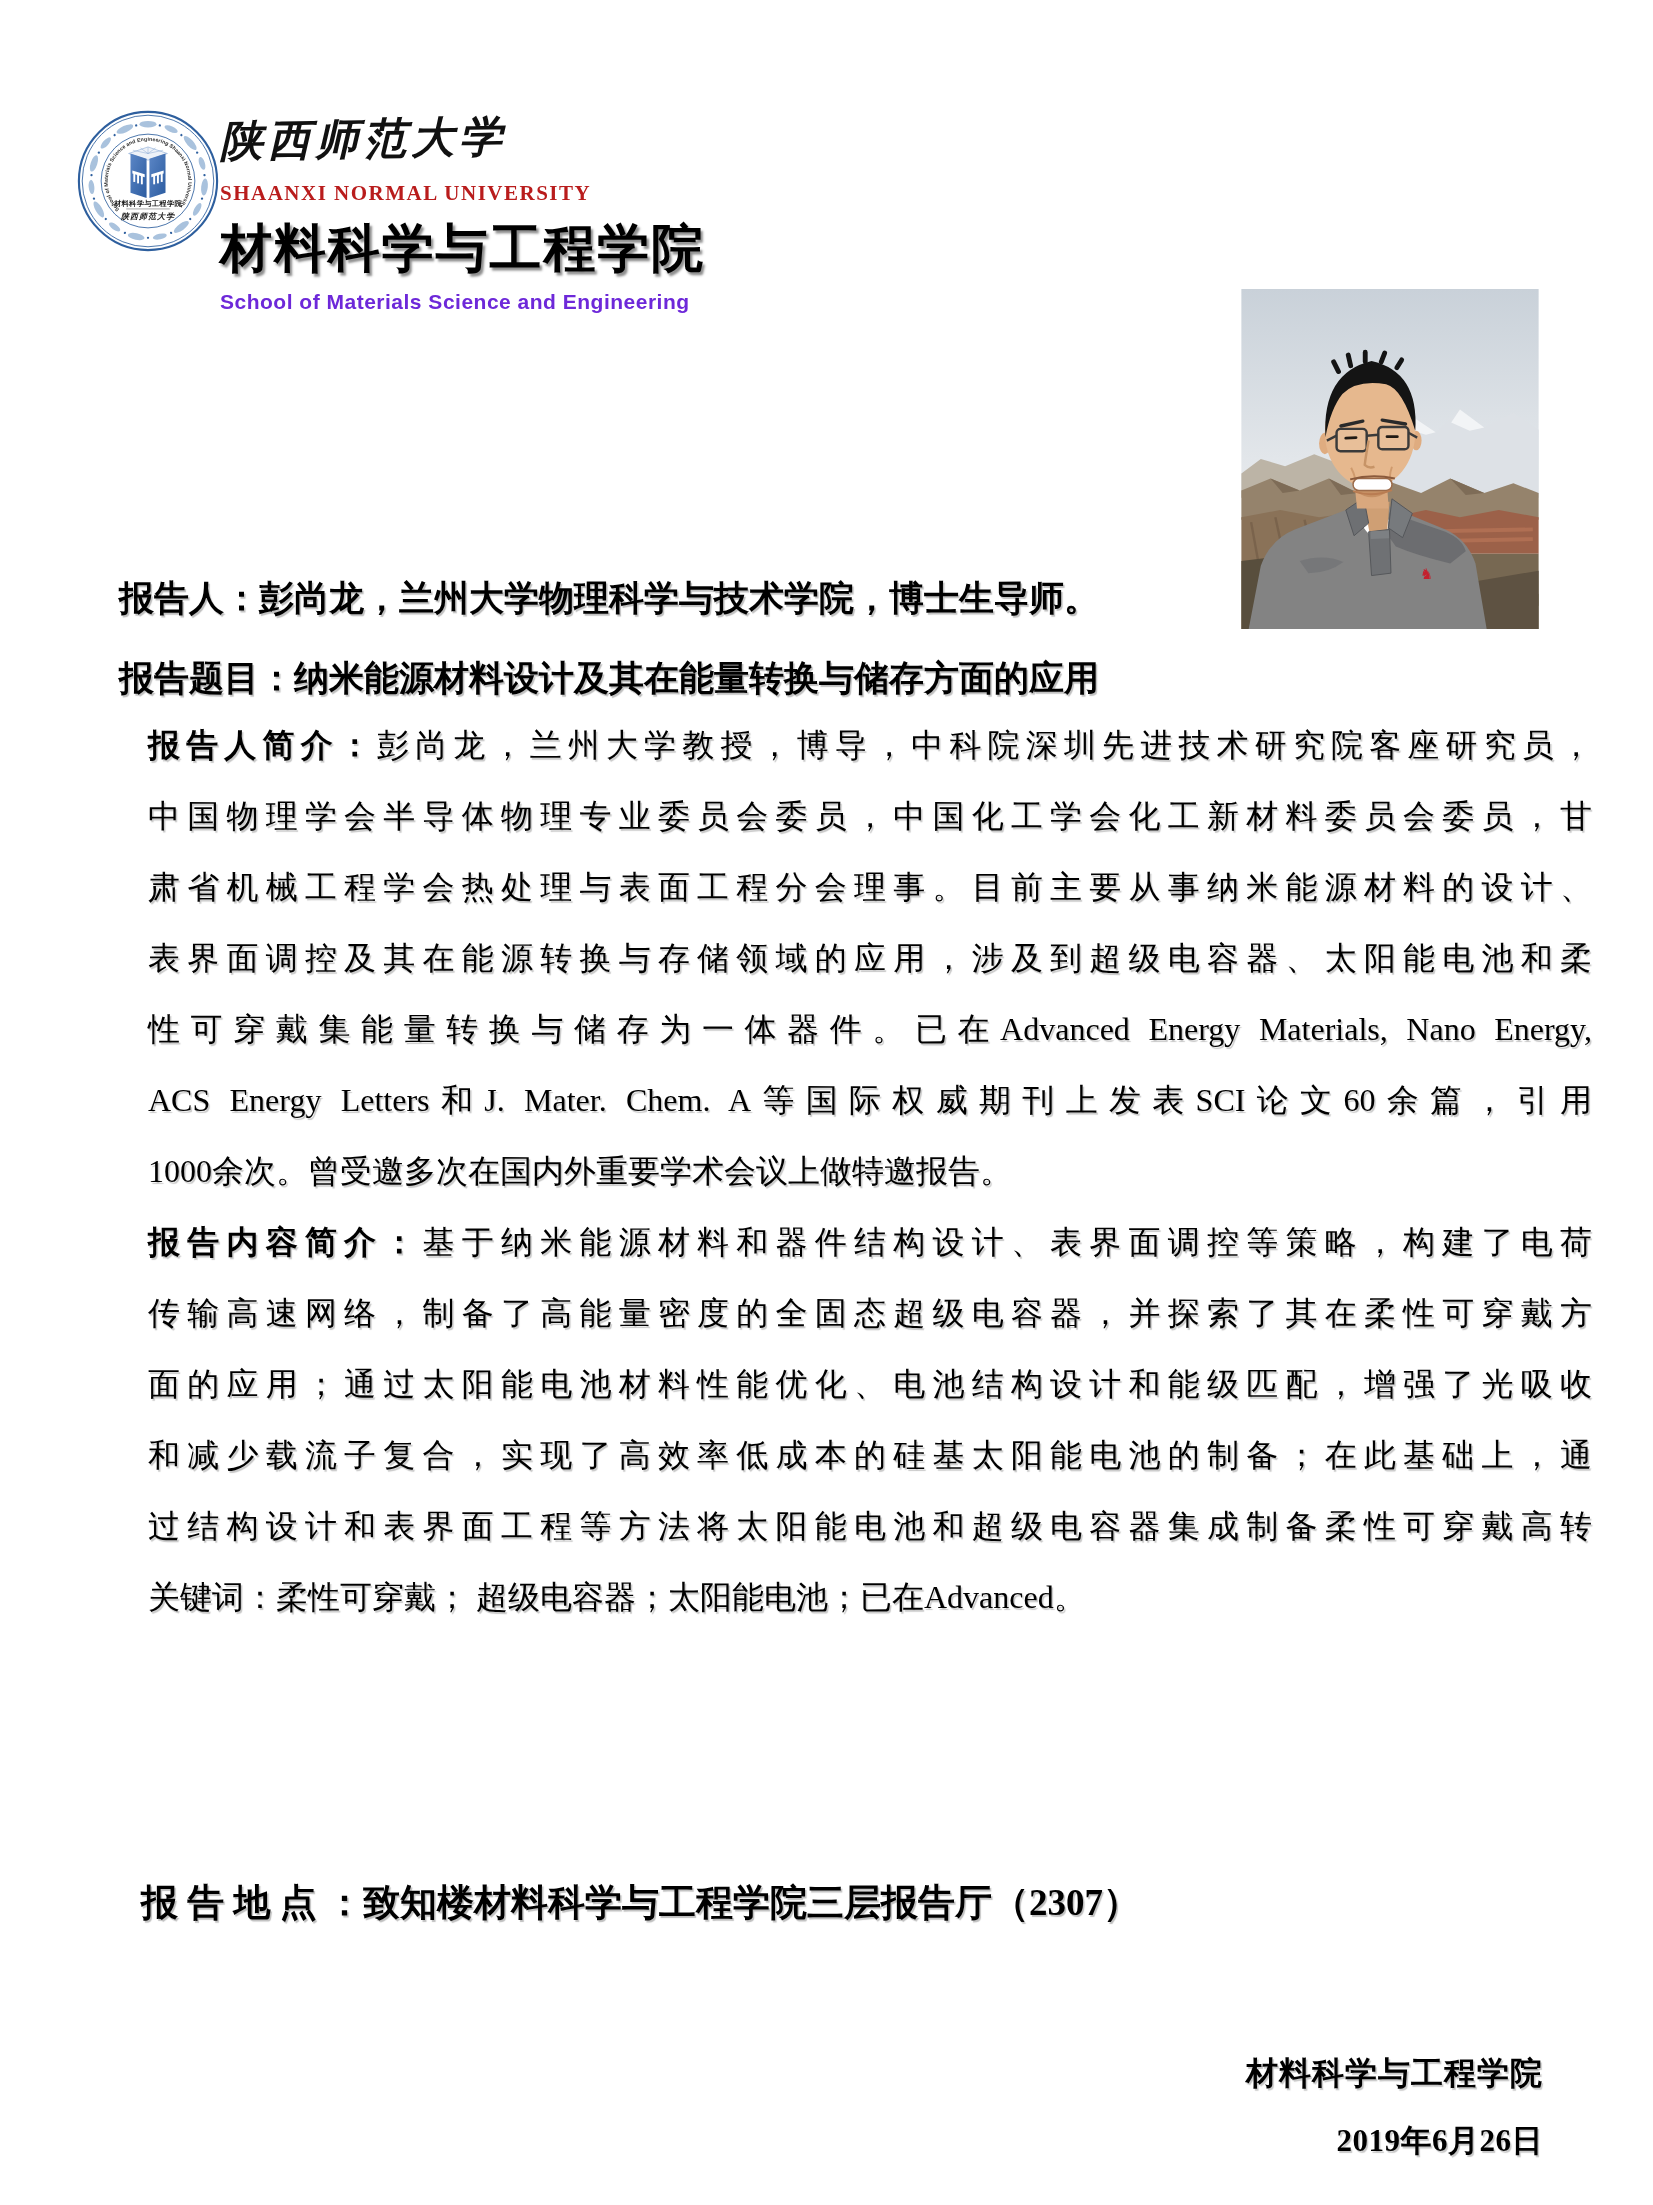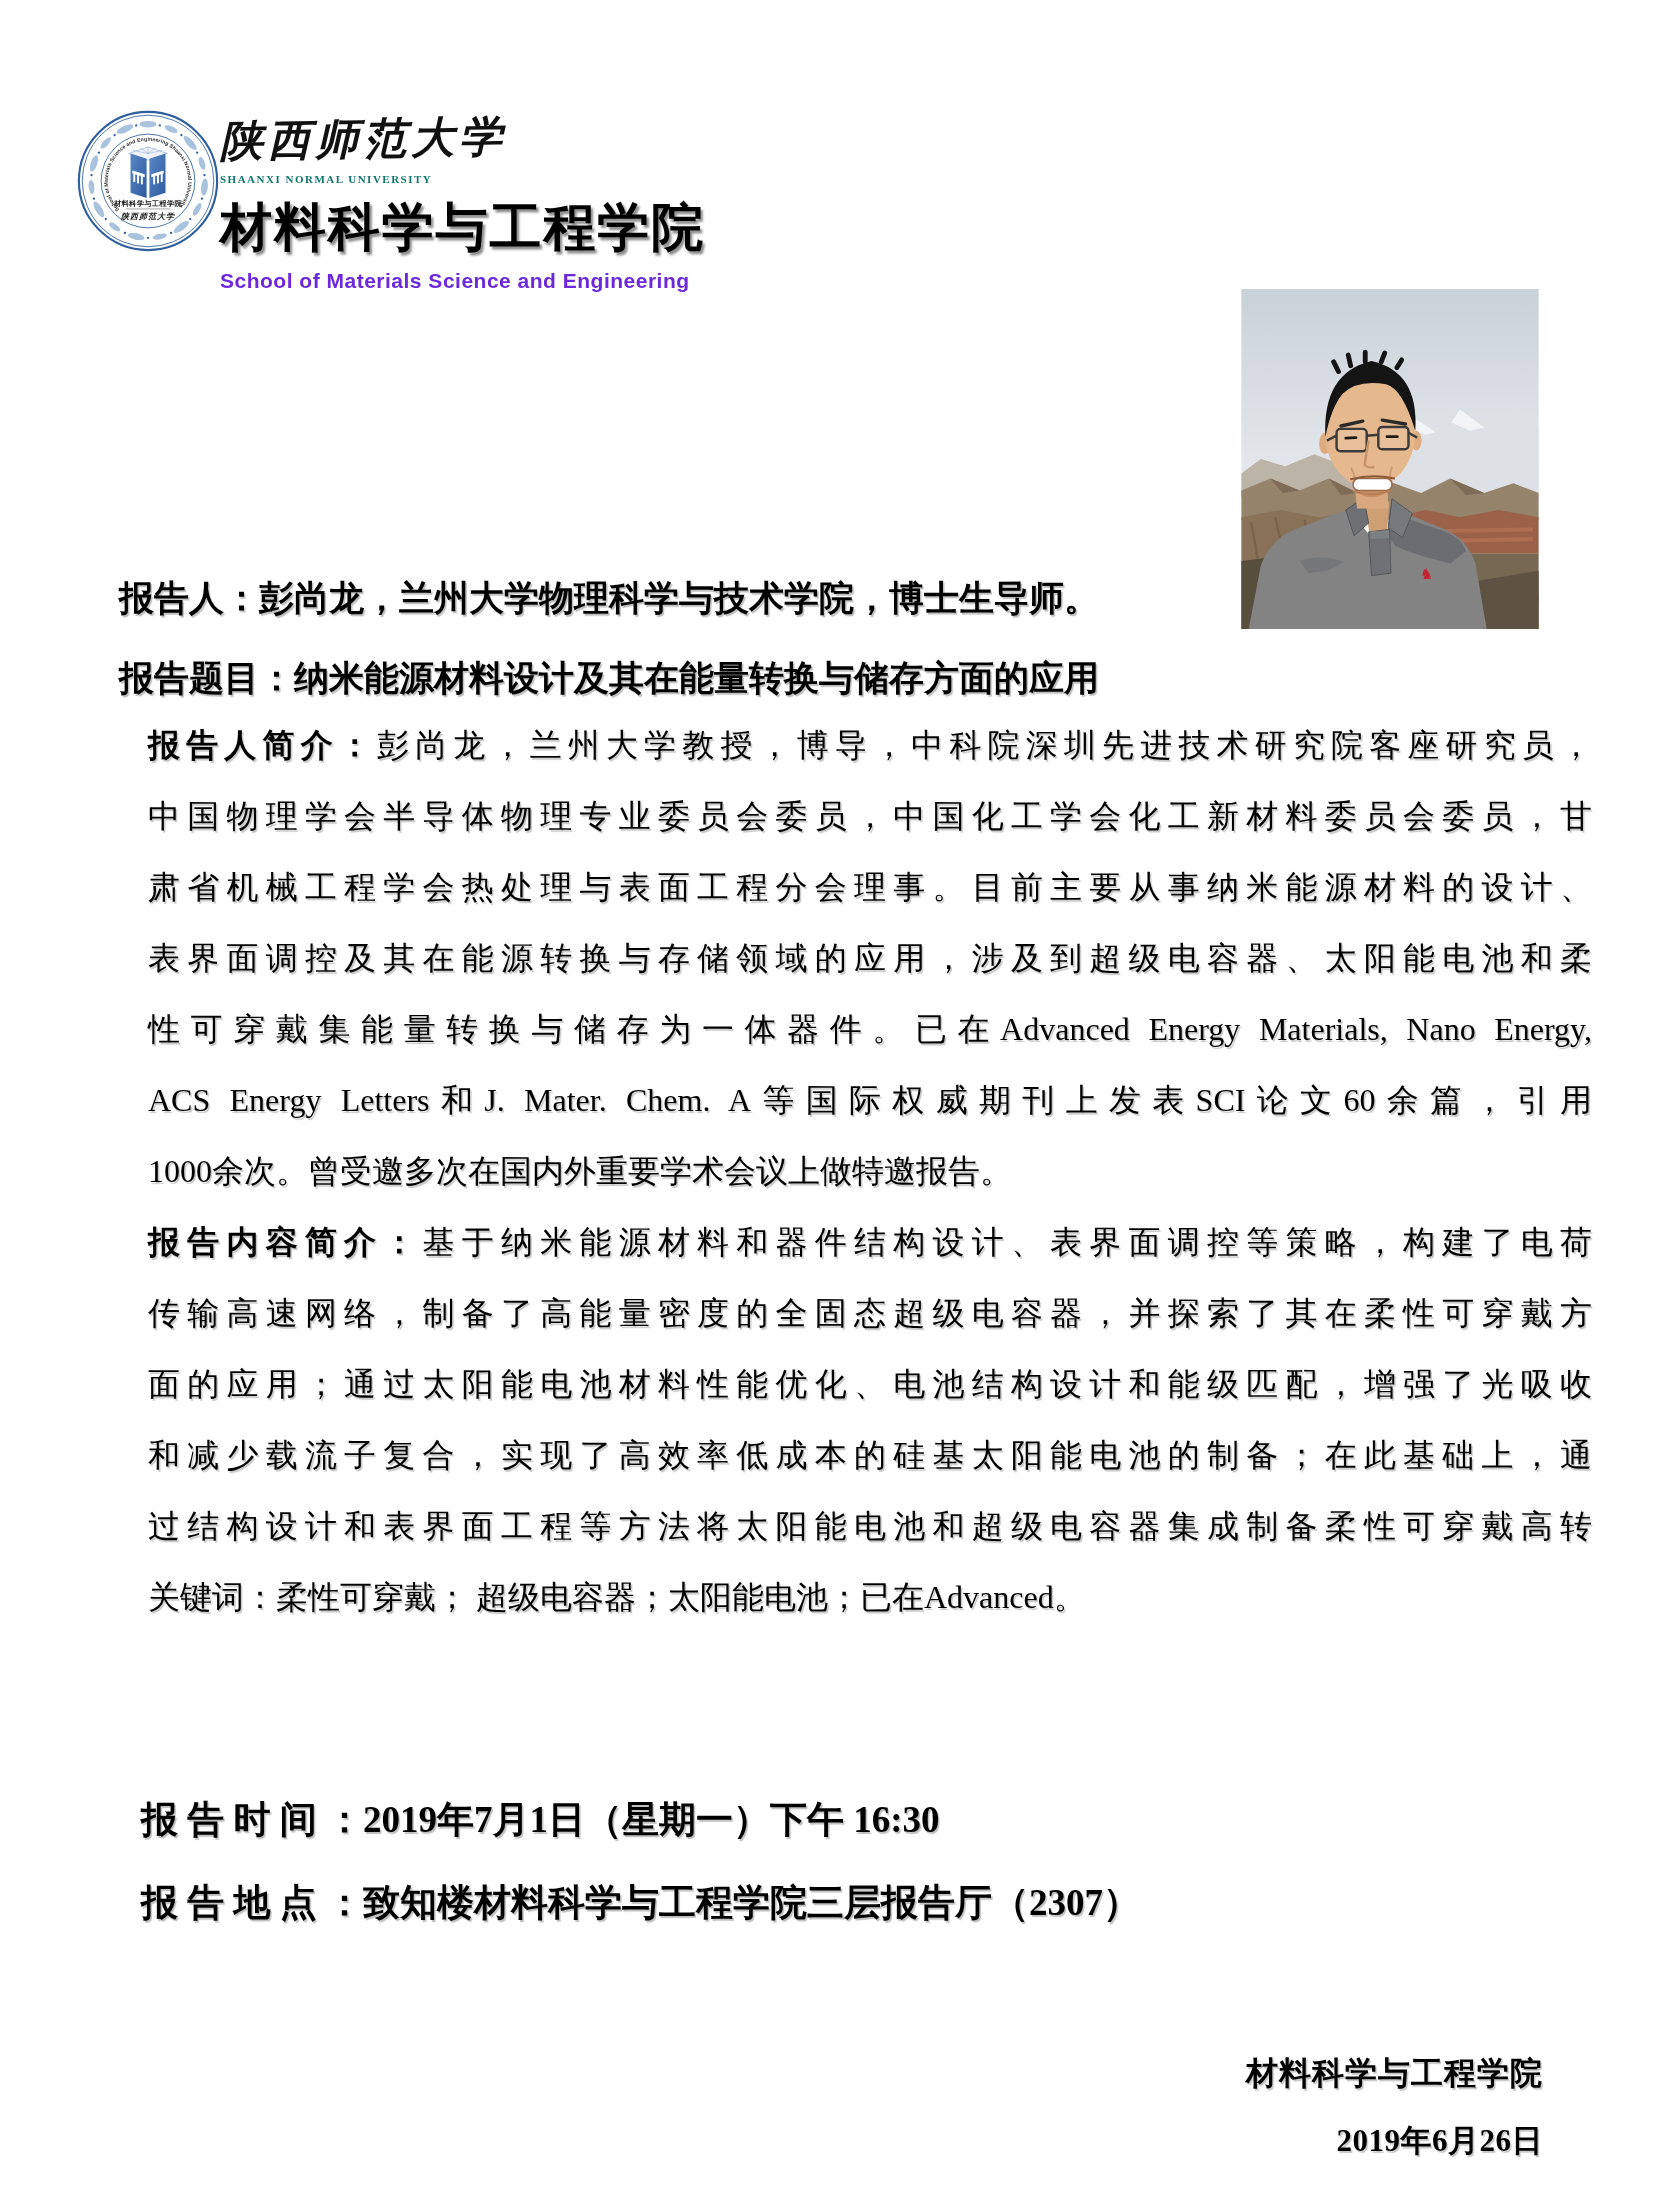--- a/index.html
+++ b/index.html
@@ -9,21 +9,21 @@
   }
   
   .seal{position:absolute; left:77px; top:110px; width:142px; height:142px;}
   .logo-text{position:absolute; left:220px; top:113px; width:486px;}
   .calligraphy{
     font-size:43px; font-weight:bold; font-style:italic; letter-spacing:4.9px;
     color:#111; transform:rotate(-1deg); transform-origin:left bottom;
     font-family:"Liberation Serif","DejaVu Serif",serif;
   }
   .univ-en{
-    margin-top:2px; font-size:11px; font-weight:bold; letter-spacing:1.5px; color:#0f766e;
+    margin-top:10px; font-size:21px; font-weight:bold; letter-spacing:1.5px; color:#b91c1c;
     font-family:"Liberation Serif","DejaVu Serif",serif;
   }
   .school-cn{
     margin-top:7.8px; font-size:52px; font-weight:900; letter-spacing:1.9px; color:#000;
     font-family:"Liberation Sans","DejaVu Sans",sans-serif;
     text-shadow:2.4px 2.9px 2.4px rgba(0,0,0,0.45);
   }
   .school-en{
     margin-top:5.8px; font-size:21px; font-weight:bold; letter-spacing:0.5px; color:#6d28d9;
     font-family:"Liberation Sans","DejaVu Sans",sans-serif;
@@ -237,21 +237,20 @@
 
   <div class="para" style="top:1207px">
     <div class="tline"><span class="lbl">报告内容简介：</span><span>基于纳米能源材料和器件结构设计、表界面调控等策略，构建了电荷</span></div>
     <div class="tline">传输高速网络，制备了高能量密度的全固态超级电容器，并探索了其在柔性可穿戴方</div>
     <div class="tline">面的应用；通过太阳能电池材料性能优化、电池结构设计和能级匹配，增强了光吸收</div>
     <div class="tline">和减少载流子复合，实现了高效率低成本的硅基太阳能电池的制备；在此基础上，通</div>
     <div class="tline">过结构设计和表界面工程等方法将太阳能电池和超级电容器集成制备柔性可穿戴高转</div>
     <div class="tline last">关键词：柔性可穿戴； 超级电容器；太阳能电池；已在Advanced。</div>
   </div>
 
-  <div class="sched" style="top:1795px">报 告 时 间 ：2019年7月1日（星期一）下午 16:30</div>
   <div class="sched" style="top:1878px">报 告 地 点 ：致知楼材料科学与工程学院三层报告厅（2307）</div>
 
   <div class="signature">
     <div>材料科学与工程学院</div>
     <div class="date">2019年6月26日</div>
   </div>
 
 </div>
 
 

